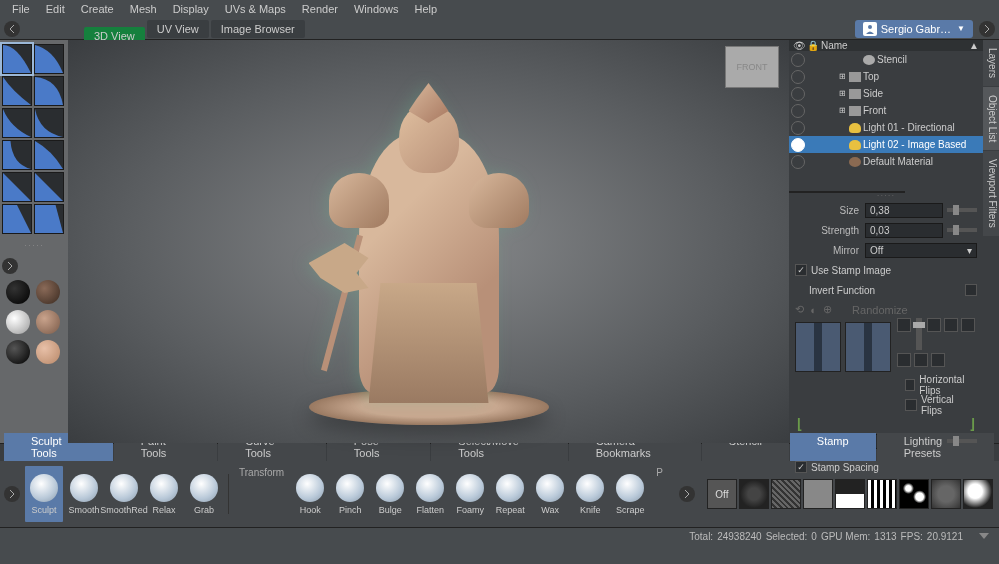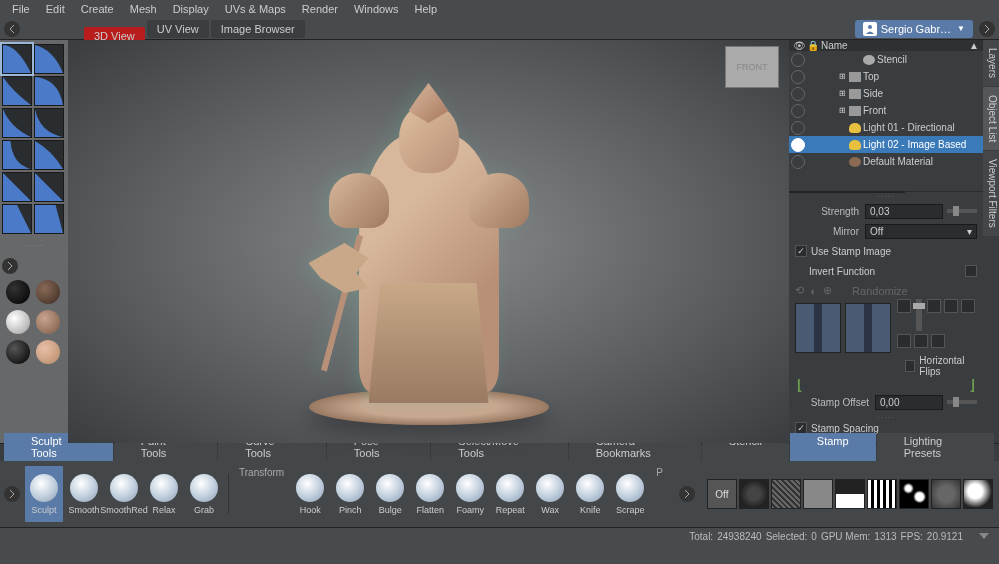--- a/index.html
+++ b/index.html
@@ -6,21 +6,21 @@
 body { background: #474b4e; color: #ccc; width: 999px; height: 564px; overflow: hidden; font-size: 11px; }
 
 
 .menubar { height: 18px; background: #474b4e; display: flex; align-items: center; padding: 0 4px; }
 .menubar span { padding: 0 8px; cursor: pointer; }
 
 
 .viewtabs-row { height: 22px; background: #474b4e; display: flex; align-items: center; padding: 0 4px; border-bottom: 1px solid #222; }
 .viewtabs-row .chev { width: 16px; height: 16px; border-radius: 50%; background: #333; display: flex; align-items: center; justify-content: center; margin-right: 4px; }
 .viewtab { padding: 3px 10px; background: #3a3e41; border-radius: 2px; margin-right: 2px; font-size: 11px; }
-.viewtab.active { background: #b91c1c; margin-top: 15px; }
+.viewtab.active { background: #15803d; margin-top: 15px; }
 .userbox { margin-left: auto; display: flex; align-items: center; background: #5a7aa8; padding: 2px 8px; border-radius: 3px; color: #fff; }
 .userbox .av { width: 14px; height: 14px; background: #fff; border-radius: 2px; margin-right: 4px; display:flex; align-items:center; justify-content:center;}
 .userbox .dd { margin-left: 6px; font-size: 8px; }
 .rchev { width: 16px; height: 16px; border-radius: 50%; background: #333; margin-left: 6px; display: flex; align-items: center; justify-content: center; }
 
 
 .main { display: flex; height: 403px; }
 
 
 .leftcol { width: 68px; background: #66686a; padding: 4px 2px; display: flex; flex-direction: column; align-items: center; }
@@ -314,20 +314,25 @@
           <span>Default Material</span>
         </div>
       </div>
     <div class="scrollbar">
         <div class="thumb"></div>
       </div>
     <div class="propgrip">·····</div>
 
     <div class="props">
       <div class="proprow">
+        <span class="lbl">Size</span>
+        <span class="val">0,38</span>
+        <div class="sld"></div>
+      </div>
+      <div class="proprow">
         <span class="lbl">Strength</span>
         <span class="val">0,03</span>
         <div class="sld"></div>
       </div>
       <div class="proprow">
         <span class="lbl">Mirror</span>
         <div class="sel">
             <span>Off</span>
             <span>▾</span>
           </div>
@@ -360,20 +365,24 @@
           <div class="c"></div>
           <div class="c"></div>
           <div class="c"></div>
           <div class="c"></div>
           <div class="c"></div>
         </div>
       </div>
       <div class="proprow">
           <div class="chk" style="margin:0 4px 0 110px"></div>
           <span>Horizontal Flips</span>
+        </div>
+      <div class="proprow">
+          <div class="chk" style="margin:0 4px 0 110px"></div>
+          <span>Vertical Flips</span>
         </div>
       <div class="brackets">
           <span class="brk">⌊</span>
           <span class="brk">⌋</span>
         </div>
       <div class="proprow">
         <span class="lbl" style="flex:0 0 80px">Stamp Offset</span>
         <span class="val">0,00</span>
         <div class="sld"></div>
       </div>

